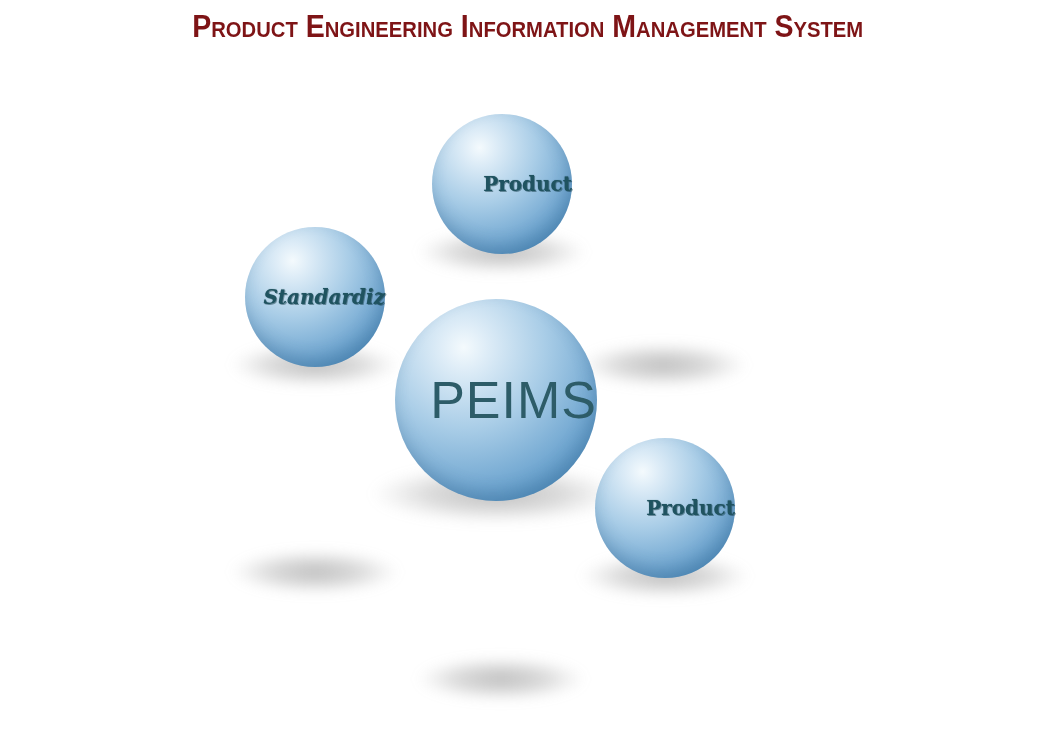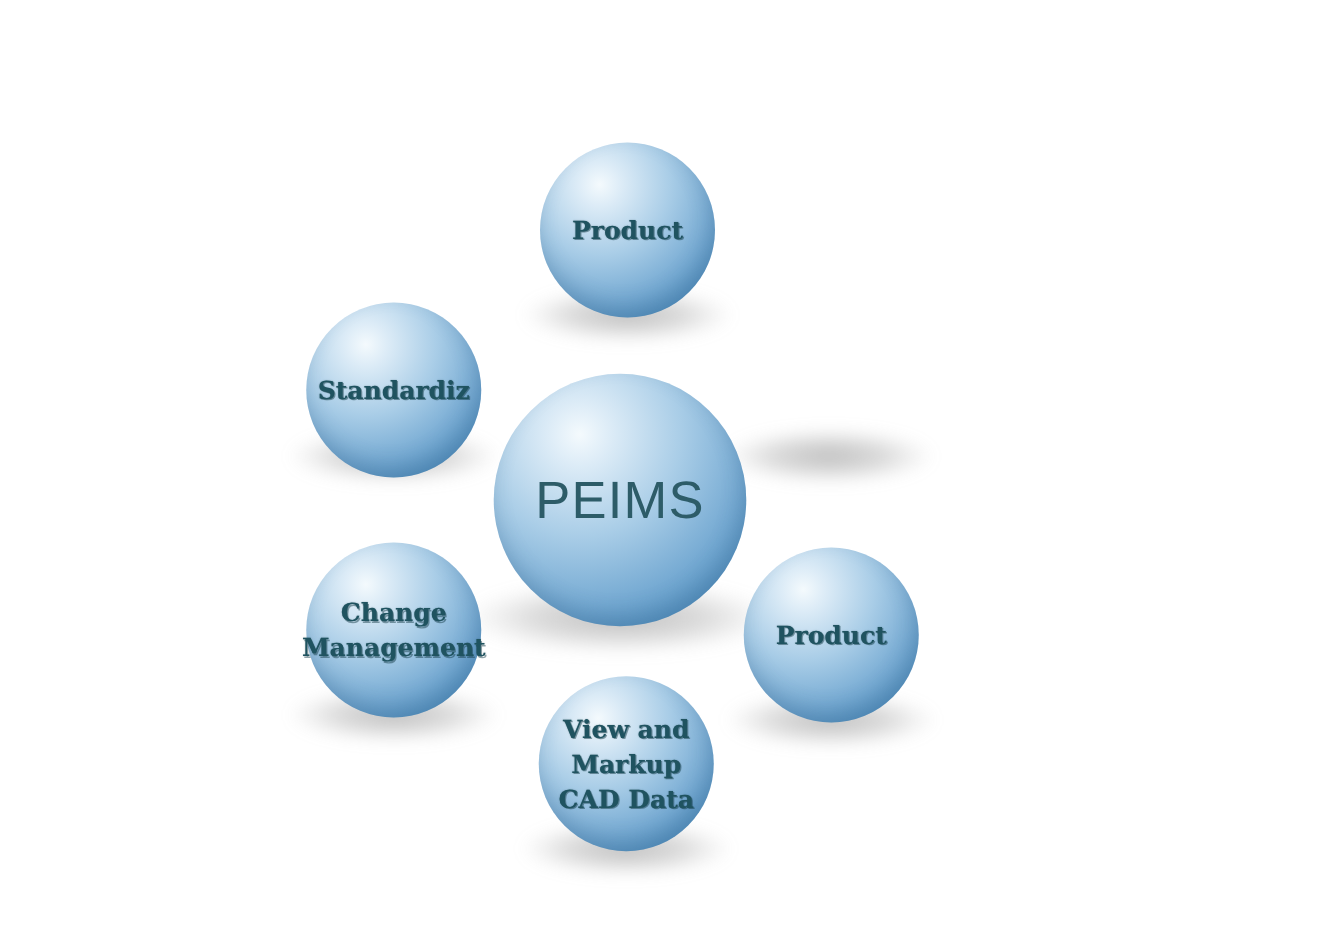--- a/index.html
+++ b/index.html
@@ -44,47 +44,47 @@
       radial-gradient(circle at 34% 24%,
         var(--hl, #F4FAFD) 0%,
         #ddecf7 12%,
         var(--mid, #A9CDE7) 40%,
         #74a9d2 68%,
         var(--base, #4E8FC0) 88%,
         var(--rim, #3D7DB2) 100%);
     box-shadow: inset -3px -9px 16px rgba(34, 80, 120, 0.25);
     display: flex;
     flex-direction: column;
-    align-items: center;
+    align-items: flex-end;
     justify-content: center;
     text-align: center;
   }
   .sphere .label {
     font-family: "DejaVu Serif", "Liberation Serif", serif;
     font-weight: bold;
     font-size: 20px;
     line-height: 28px;
     color: var(--label-color, #1F5360);
     text-shadow: 1px 1px 0 rgba(16, 56, 66, 0.45), 0 0 1px rgba(16, 56, 66, 0.55);
   }
   .sphere .label span { display: block; }
   .sphere.center-node .label {
     font-family: "Liberation Sans", sans-serif;
     font-weight: 400;
-    font-size: 42px;
+    font-size: 52px;
     line-height: 46px;
     letter-spacing: 1px;
     color: var(--center-color, #2D5C68);
     text-shadow: none;
   }
   
   .s-center      { left: 395px; top: 299px; width: 202px; height: 202px; }
   .s-product     { left: 432px; top: 114px; width: 140px; height: 140px; }
   .s-direct      { left: 593px; top: 227px; width: 140px; height: 140px; }
-  .s-standard    { left: 245px; top: 242px; width: 140px; height: 140px; }
+  .s-standard    { left: 245px; top: 227px; width: 140px; height: 140px; font-style: italic; }
   .s-requirement { left: 595px; top: 438px; width: 140px; height: 140px; }
   .s-change      { left: 245px; top: 434px; width: 140px; height: 140px; }
   .s-view        { left: 431px; top: 541px; width: 140px; height: 140px; }
   
   .shadow {
     position: absolute;
     border-radius: 50%;
     background: radial-gradient(ellipse at center,
       rgba(105,105,105,0.42) 0%,
       rgba(115,115,115,0.26) 38%,
@@ -98,20 +98,23 @@
   .sh-standard    { left: 231px; top: 343px; width: 168px; height: 44px; }
   .sh-requirement { left: 581px; top: 554px; width: 168px; height: 44px; }
   .sh-change      { left: 231px; top: 550px; width: 168px; height: 44px; }
   .sh-view        { left: 417px; top: 657px; width: 168px; height: 44px; }
 </style>
 </head>
 <body>
 
 <div class="canvas">
 
+  <h1 class="title">
+    <span class="title-text">Product Engineering Information Management System</span>
+  </h1>
 
   <div class="shadow sh-product"></div>
   <div class="shadow sh-direct"></div>
   <div class="shadow sh-standard"></div>
   <div class="shadow sh-center"></div>
   <div class="shadow sh-requirement"></div>
   <div class="shadow sh-change"></div>
   <div class="shadow sh-view"></div>
 
   <div class="sphere center-node s-center">
@@ -130,28 +133,15 @@
       <span>Standardiz</span>
     </div>
   </div>
 
   <div class="sphere s-requirement">
     <div class="label">
       <span>Product</span>
     </div>
   </div>
 
-  <div class="sphere s-change">
-    <div class="label">
-      <span>Change</span>
-      <span>Management</span>
-    </div>
-  </div>
 
-  <div class="sphere s-view">
-    <div class="label">
-      <span>View and</span>
-      <span>Markup</span>
-      <span>CAD Data</span>
-    </div>
-  </div>
 
 </div>
 
 </body></html>

